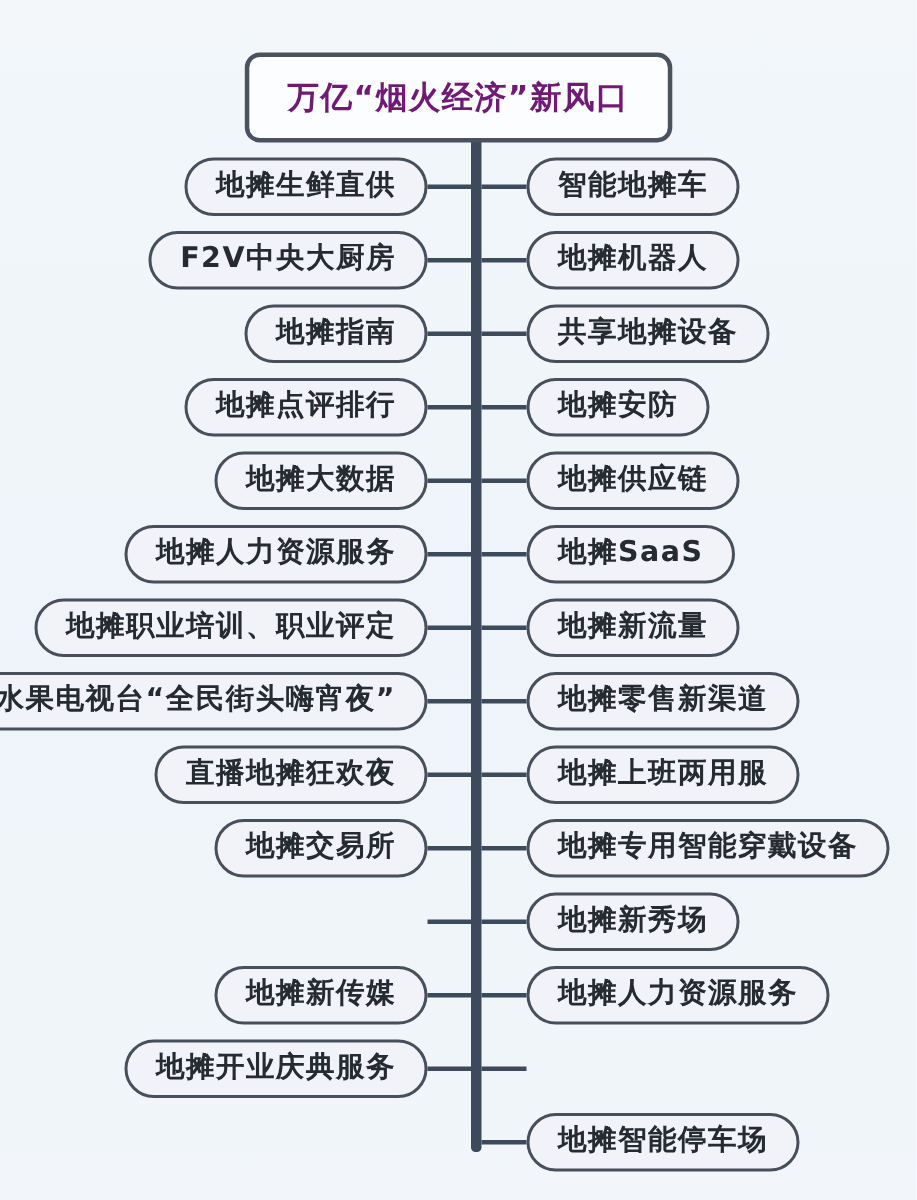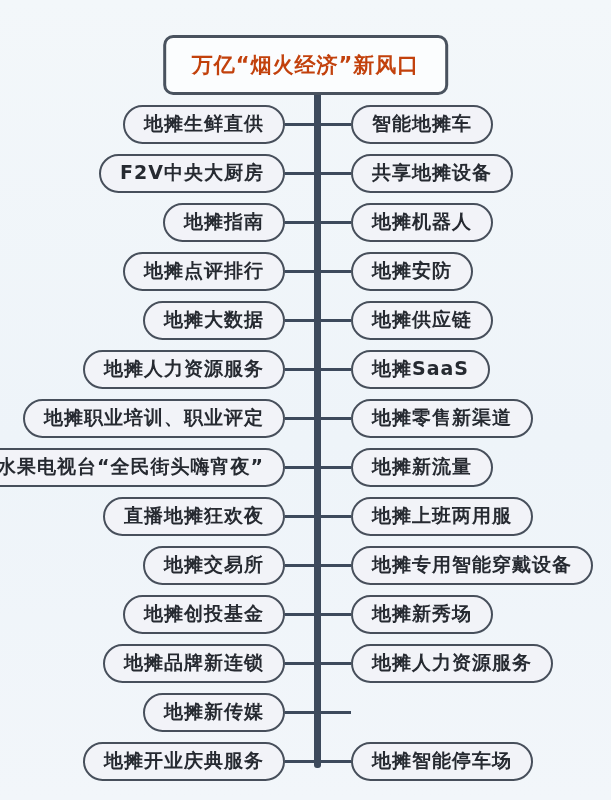--- a/index.html
+++ b/index.html
@@ -31,21 +31,21 @@
     position: absolute;
     top: 35px;
     left: 50%;
     transform: translateX(-50%);
     background: #fbfdfe;
     border: 3px solid #49525e;
     border-radius: 10px;
     padding: 13px 26px;
     font-size: 21px;
     font-weight: bold;
-    color: #c2410c;
+    color: #701a75;
     letter-spacing: 1px;
     white-space: nowrap;
     box-shadow: 0 0 0 1px rgba(255,255,255,0.6) inset;
   }
   
   .col {
     position: absolute;
     top: 100px;
     display: flex;
     flex-direction: column;
@@ -123,72 +123,67 @@
     </div>
     <div class="row">
       <div class="pill">直播地摊狂欢夜</div>
       <div class="connector"></div>
     </div>
     <div class="row">
       <div class="pill">地摊交易所</div>
       <div class="connector"></div>
     </div>
     <div class="row">
-      <div class="pill">地摊创投基金</div>
-      <div class="connector"></div>
-    </div>
-    <div class="row">
-      <div class="pill">地摊品牌新连锁</div>
       <div class="connector"></div>
     </div>
     <div class="row">
       <div class="pill">地摊新传媒</div>
       <div class="connector"></div>
     </div>
     <div class="row">
       <div class="pill">地摊开业庆典服务</div>
       <div class="connector"></div>
     </div>
   </div>
 
   <div class="col col-right">
     <div class="row">
       <div class="connector"></div>
       <div class="pill">智能地摊车</div>
     </div>
     <div class="row">
       <div class="connector"></div>
+      <div class="pill">地摊机器人</div>
+    </div>
+    <div class="row">
+      <div class="connector"></div>
       <div class="pill">共享地摊设备</div>
     </div>
     <div class="row">
       <div class="connector"></div>
-      <div class="pill">地摊机器人</div>
-    </div>
-    <div class="row">
-      <div class="connector"></div>
       <div class="pill">地摊安防</div>
     </div>
     <div class="row">
       <div class="connector"></div>
       <div class="pill">地摊供应链</div>
     </div>
     <div class="row">
       <div class="connector"></div>
       <div class="pill">地摊SaaS</div>
     </div>
     <div class="row">
       <div class="connector"></div>
+      <div class="pill">地摊新流量</div>
+    </div>
+    <div class="row">
+      <div class="connector"></div>
       <div class="pill">地摊零售新渠道</div>
     </div>
     <div class="row">
       <div class="connector"></div>
-      <div class="pill">地摊新流量</div>
-    </div>
-    <div class="row">
-      <div class="connector"></div>
       <div class="pill">地摊上班两用服</div>
     </div>
     <div class="row">
       <div class="connector"></div>
       <div class="pill">地摊专用智能穿戴设备</div>
     </div>
     <div class="row">
       <div class="connector"></div>
       <div class="pill">地摊新秀场</div>
     </div>

